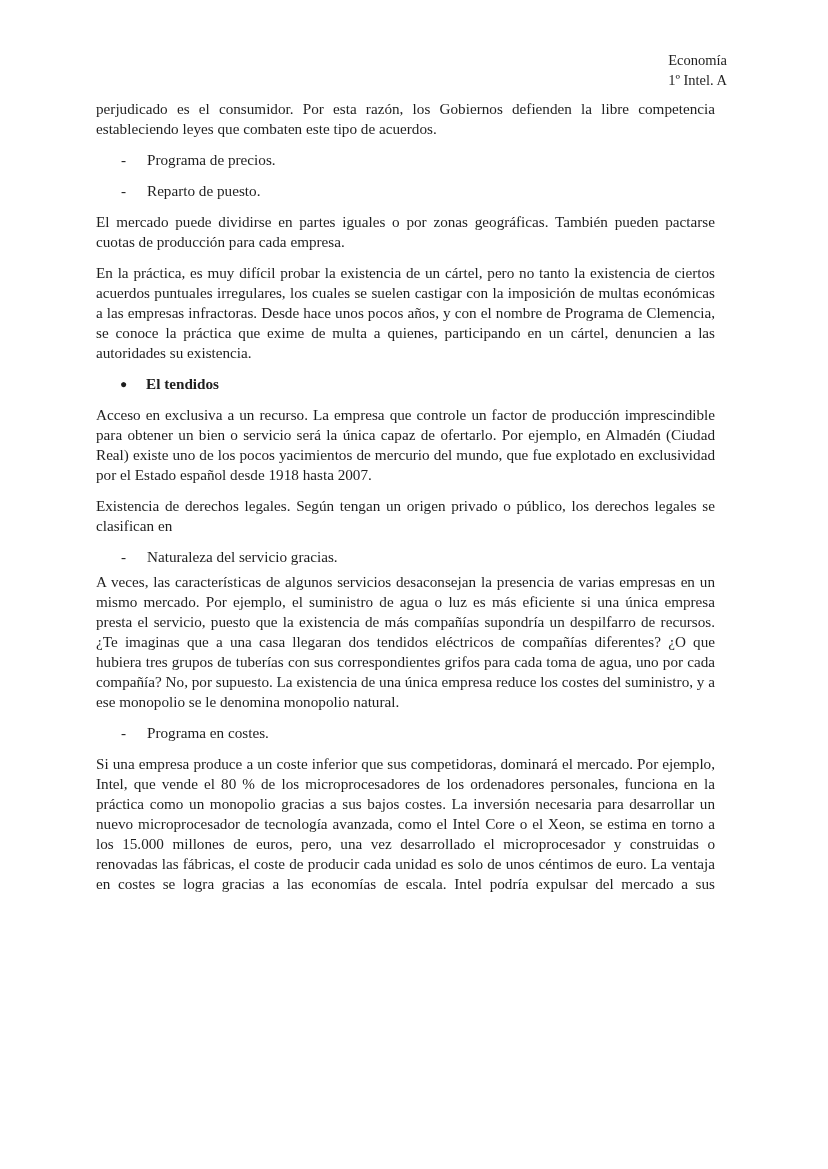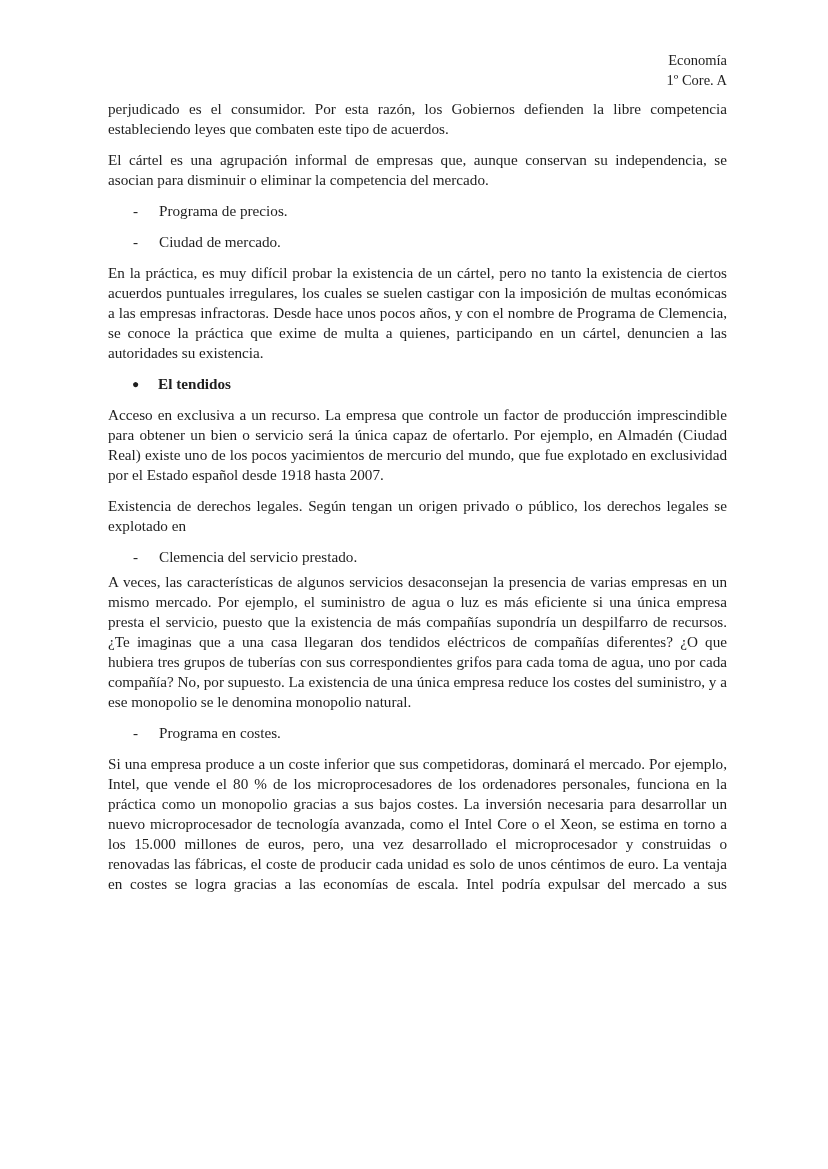--- a/index.html
+++ b/index.html
@@ -6,65 +6,65 @@
   body { width: 828px; height: 1169px; position: relative; overflow: hidden; }
   .page {
     position: absolute; left: 0; top: 0; width: 828px; height: 1009px;
     font-family: "Liberation Serif", "DejaVu Serif", serif;
     color: #1e1e1e; font-size: 15.2px; line-height: 20px;
   }
   .header {
     position: absolute; right: 101px; top: 50px; text-align: right;
     font-size: 14.5px; line-height: 20px;
   }
-  .body { position: absolute; left: 108px; top: 99px; width: 619px; }
+  .body { position: absolute; left: 96px; top: 99px; width: 619px; }
   p { margin: 0 0 11px 0; text-align: justify; }
   .list-item { display: flex; margin: 0 0 11px 0; }
   .list-item .marker { width: 26px; padding-left: 25px; flex: none; }
   .list-item .label { flex: 1; }
   .bullet-item { display: flex; margin: 0 0 11px 0; font-weight: bold; }
   .bullet-item .marker { width: 26px; padding-left: 24px; flex: none; font-size: 12px; }
 </style>
 </head>
 <body>
 
 <div class="page">
   <div class="header">
     <div>Economía</div>
-    <div>1º Core. A</div>
+    <div>1º Intel. A</div>
   </div>
 
   <div class="body">
     <p>perjudicado es el consumidor. Por esta razón, los Gobiernos defienden la libre competencia estableciendo leyes que combaten este tipo de acuerdos.</p>
-    <p>El cártel es una agrupación informal de empresas que, aunque conservan su independencia, se asocian para disminuir o eliminar la competencia del mercado.</p>
 
     <div class="list-item">
       <span class="marker">-</span>
       <span class="label">Programa de precios.</span>
     </div>
 
 
     <div class="list-item">
       <span class="marker">-</span>
-      <span class="label">Ciudad de mercado.</span>
+      <span class="label">Reparto de puesto.</span>
     </div>
 
+    <p>El mercado puede dividirse en partes iguales o por zonas geográficas. También pueden pactarse cuotas de producción para cada empresa.</p>
     <p>En la práctica, es muy difícil probar la existencia de un cártel, pero no tanto la existencia de ciertos acuerdos puntuales irregulares, los cuales se suelen castigar con la imposición de multas económicas a las empresas infractoras. Desde hace unos pocos años, y con el nombre de Programa de Clemencia, se conoce la práctica que exime de multa a quienes, participando en un cártel, denuncien a las autoridades su existencia.</p>
 
     <div class="bullet-item">
       <span class="marker">●</span>
       <span class="label">El tendidos</span>
     </div>
 
     <p>Acceso en exclusiva a un recurso. La empresa que controle un factor de producción imprescindible para obtener un bien o servicio será la única capaz de ofertarlo. Por ejemplo, en Almadén (Ciudad Real) existe uno de los pocos yacimientos de mercurio del mundo, que fue explotado en exclusividad por el Estado español desde 1918 hasta 2007.</p>
-    <p>Existencia de derechos legales. Según tengan un origen privado o público, los derechos legales se explotado en</p>
+    <p>Existencia de derechos legales. Según tengan un origen privado o público, los derechos legales se clasifican en</p>
 
     <div class="list-item" style="margin-bottom:5px;">
       <span class="marker">-</span>
-      <span class="label">Clemencia del servicio prestado.</span>
+      <span class="label">Naturaleza del servicio gracias.</span>
     </div>
 
     <p>A veces, las características de algunos servicios desaconsejan la presencia de varias empresas en un mismo mercado. Por ejemplo, el suministro de agua o luz es más eficiente si una única empresa presta el servicio, puesto que la existencia de más compañías supondría un despilfarro de recursos. ¿Te imaginas que a una casa llegaran dos tendidos eléctricos de compañías diferentes? ¿O que hubiera tres grupos de tuberías con sus correspondientes grifos para cada toma de agua, uno por cada compañía? No, por supuesto. La existencia de una única empresa reduce los costes del suministro, y a ese monopolio se le denomina monopolio natural.</p>
 
     <div class="list-item">
       <span class="marker">-</span>
       <span class="label">Programa en costes.</span>
     </div>
 
     <p style="text-align-last: justify;">Si una empresa produce a un coste inferior que sus competidoras, dominará el mercado. Por ejemplo, Intel, que vende el 80 % de los microprocesadores de los ordenadores personales, funciona en la práctica como un monopolio gracias a sus bajos costes. La inversión necesaria para desarrollar un nuevo microprocesador de tecnología avanzada, como el Intel Core o el Xeon, se estima en torno a los 15.000 millones de euros, pero, una vez desarrollado el microprocesador y construidas o renovadas las fábricas, el coste de producir cada unidad es solo de unos céntimos de euro. La ventaja en costes se logra gracias a las economías de escala. Intel podría expulsar del mercado a sus</p>

